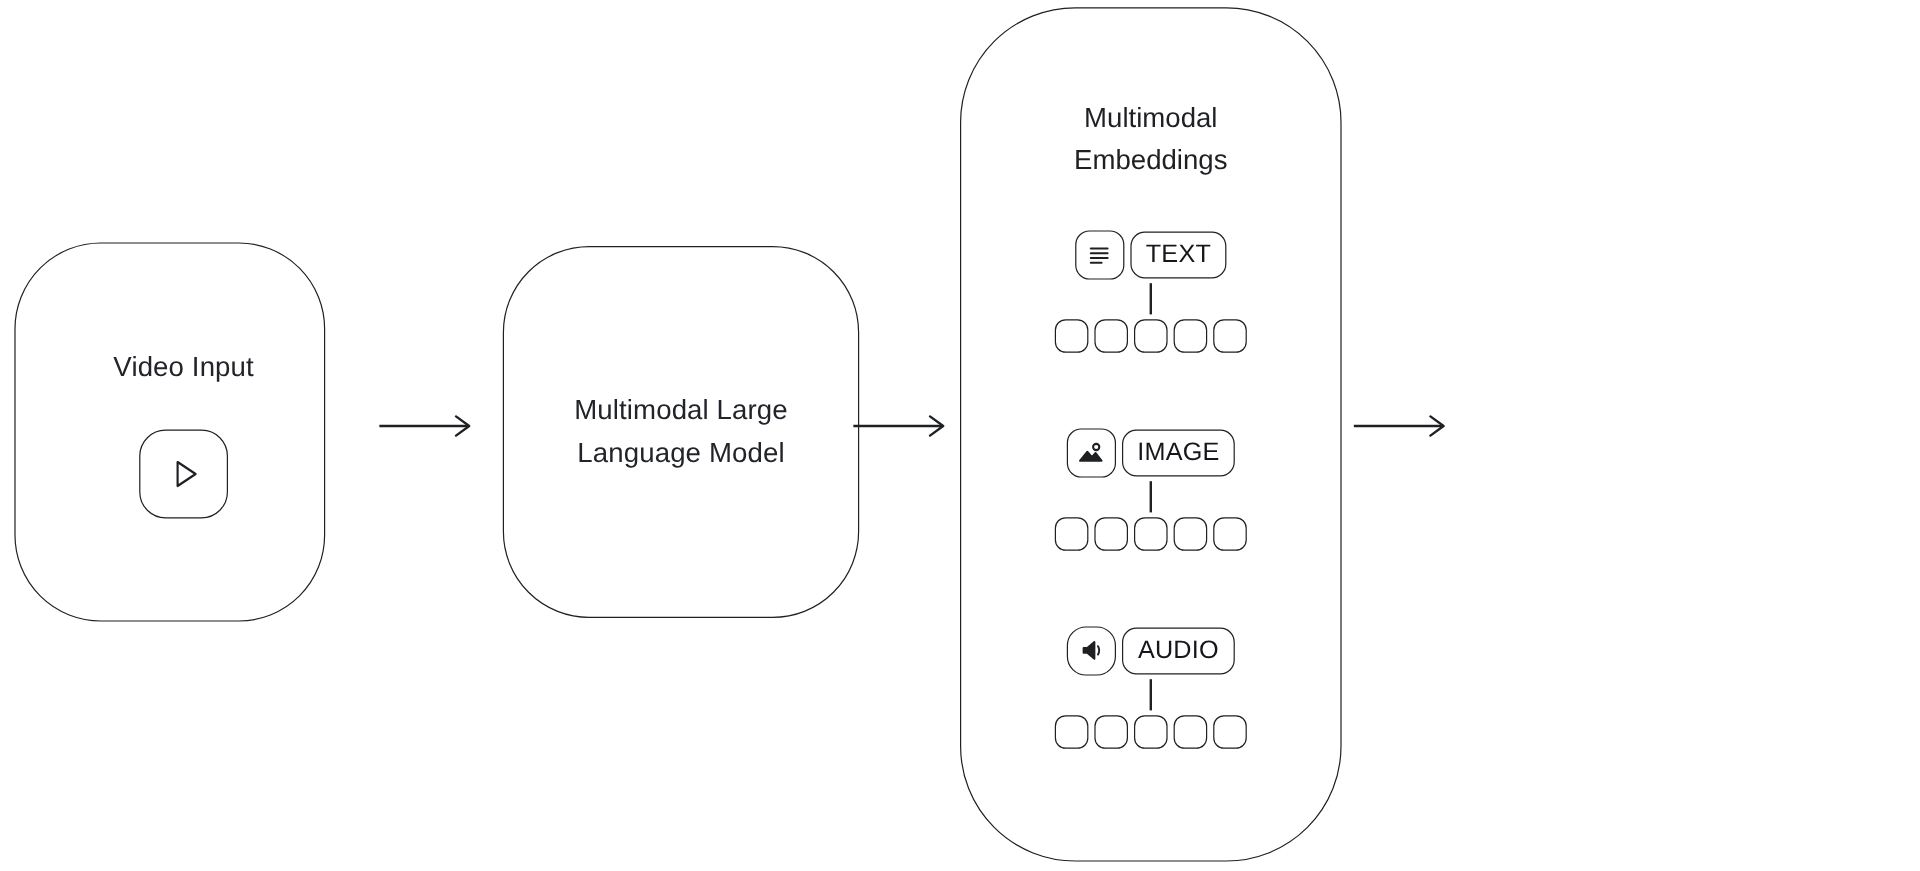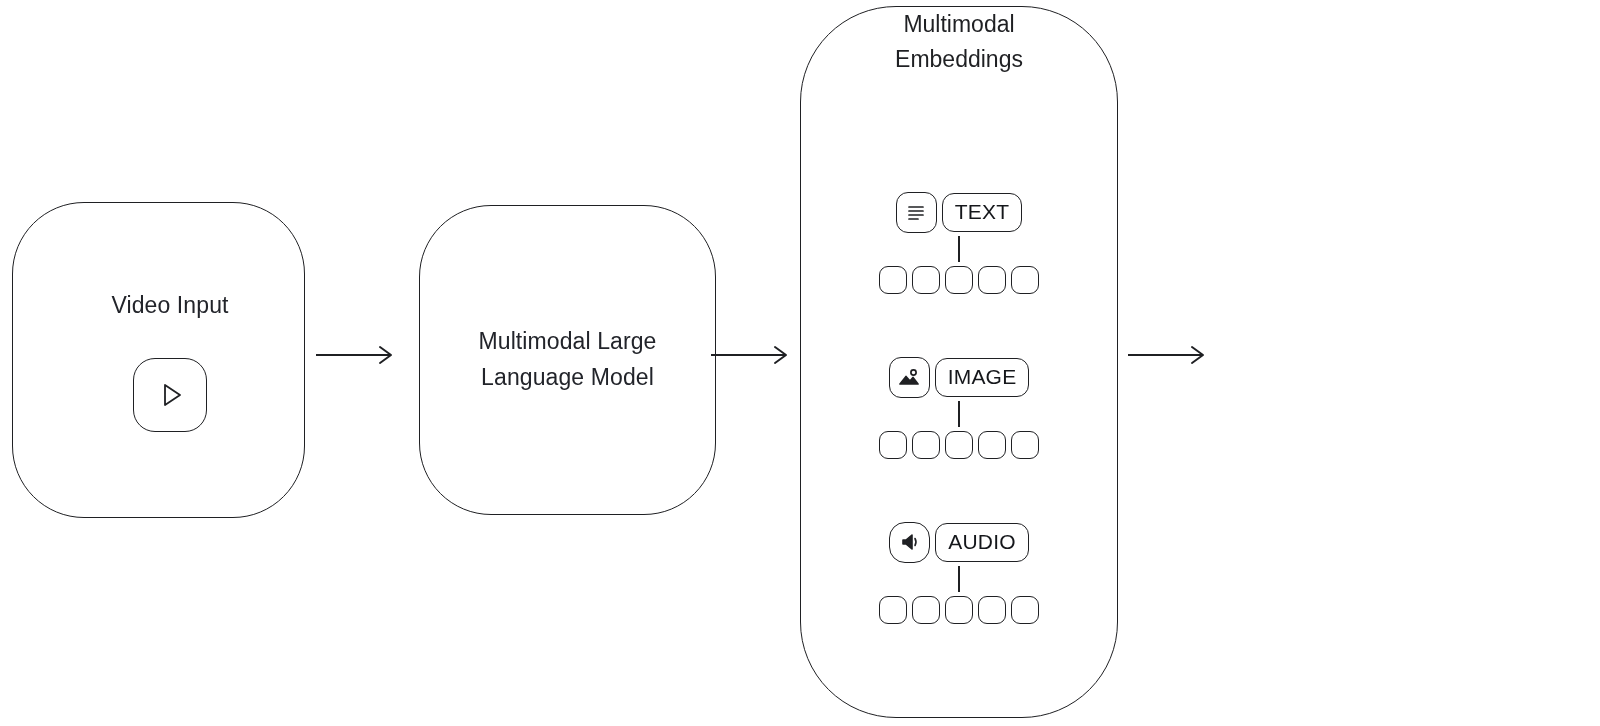--- a/index.html
+++ b/index.html
@@ -32,24 +32,24 @@
   }
   .node-label {
     font-size: 23px;
     line-height: 1.55;
     color: #22242a;
     text-align: center;
     letter-spacing: .1px;
     white-space: pre-line;
   }
 
-  #node-video      { left: 12px;   top: 202px; width: 293px; height: 316px; border-radius: 72px; padding-left: 23px; }
+  #node-video      { left: 12px;   top: 202px; width: 259px; height: 316px; border-radius: 72px; padding-left: 23px; }
   #node-mllm       { left: 403px;  top: 205px; width: 297px; height: 310px; border-radius: 72px; margin-left: 16px; }
   #node-embeddings { left: 800px;  top: 6px;   width: 318px; height: 712px; border-radius: 96px;
-                     justify-content: flex-start; }
+                     justify-content: flex-start; padding-top: 74px; }
   #node-downstream { left: 1218px; top: 202px; width: 295px; height: 310px; border-radius: 72px; }
 
   #node-video .node-label { margin-bottom: 34px; }
 
   
   .play-icon {
     width: 72px;
     height: 72px;
     border: 1.8px solid #1f2023;
     border-radius: 22px;

